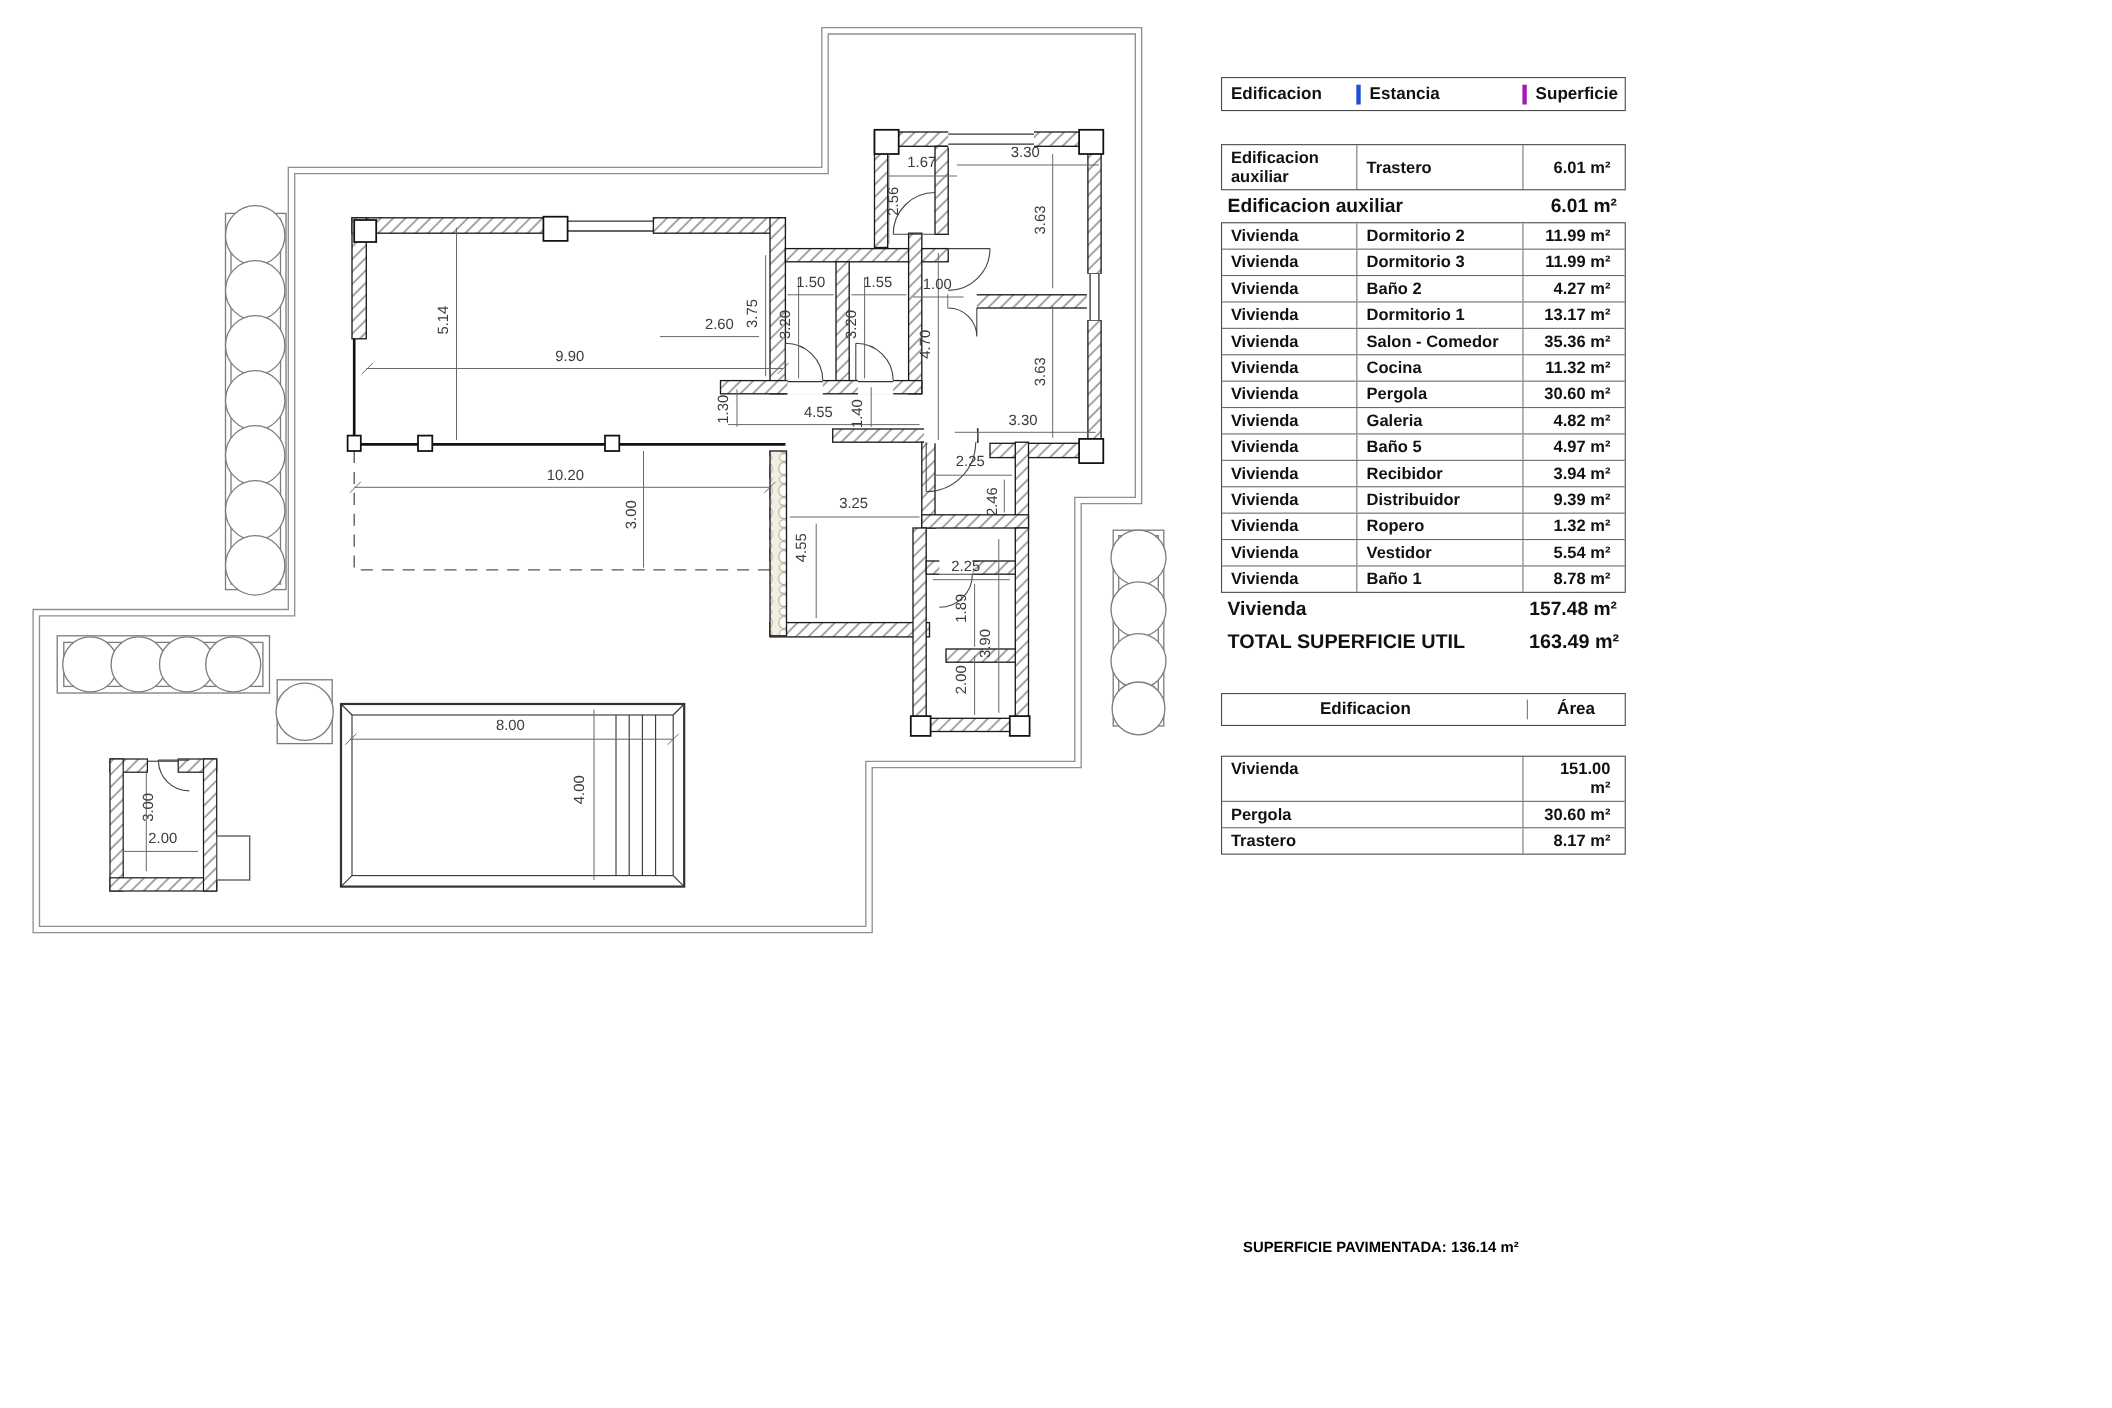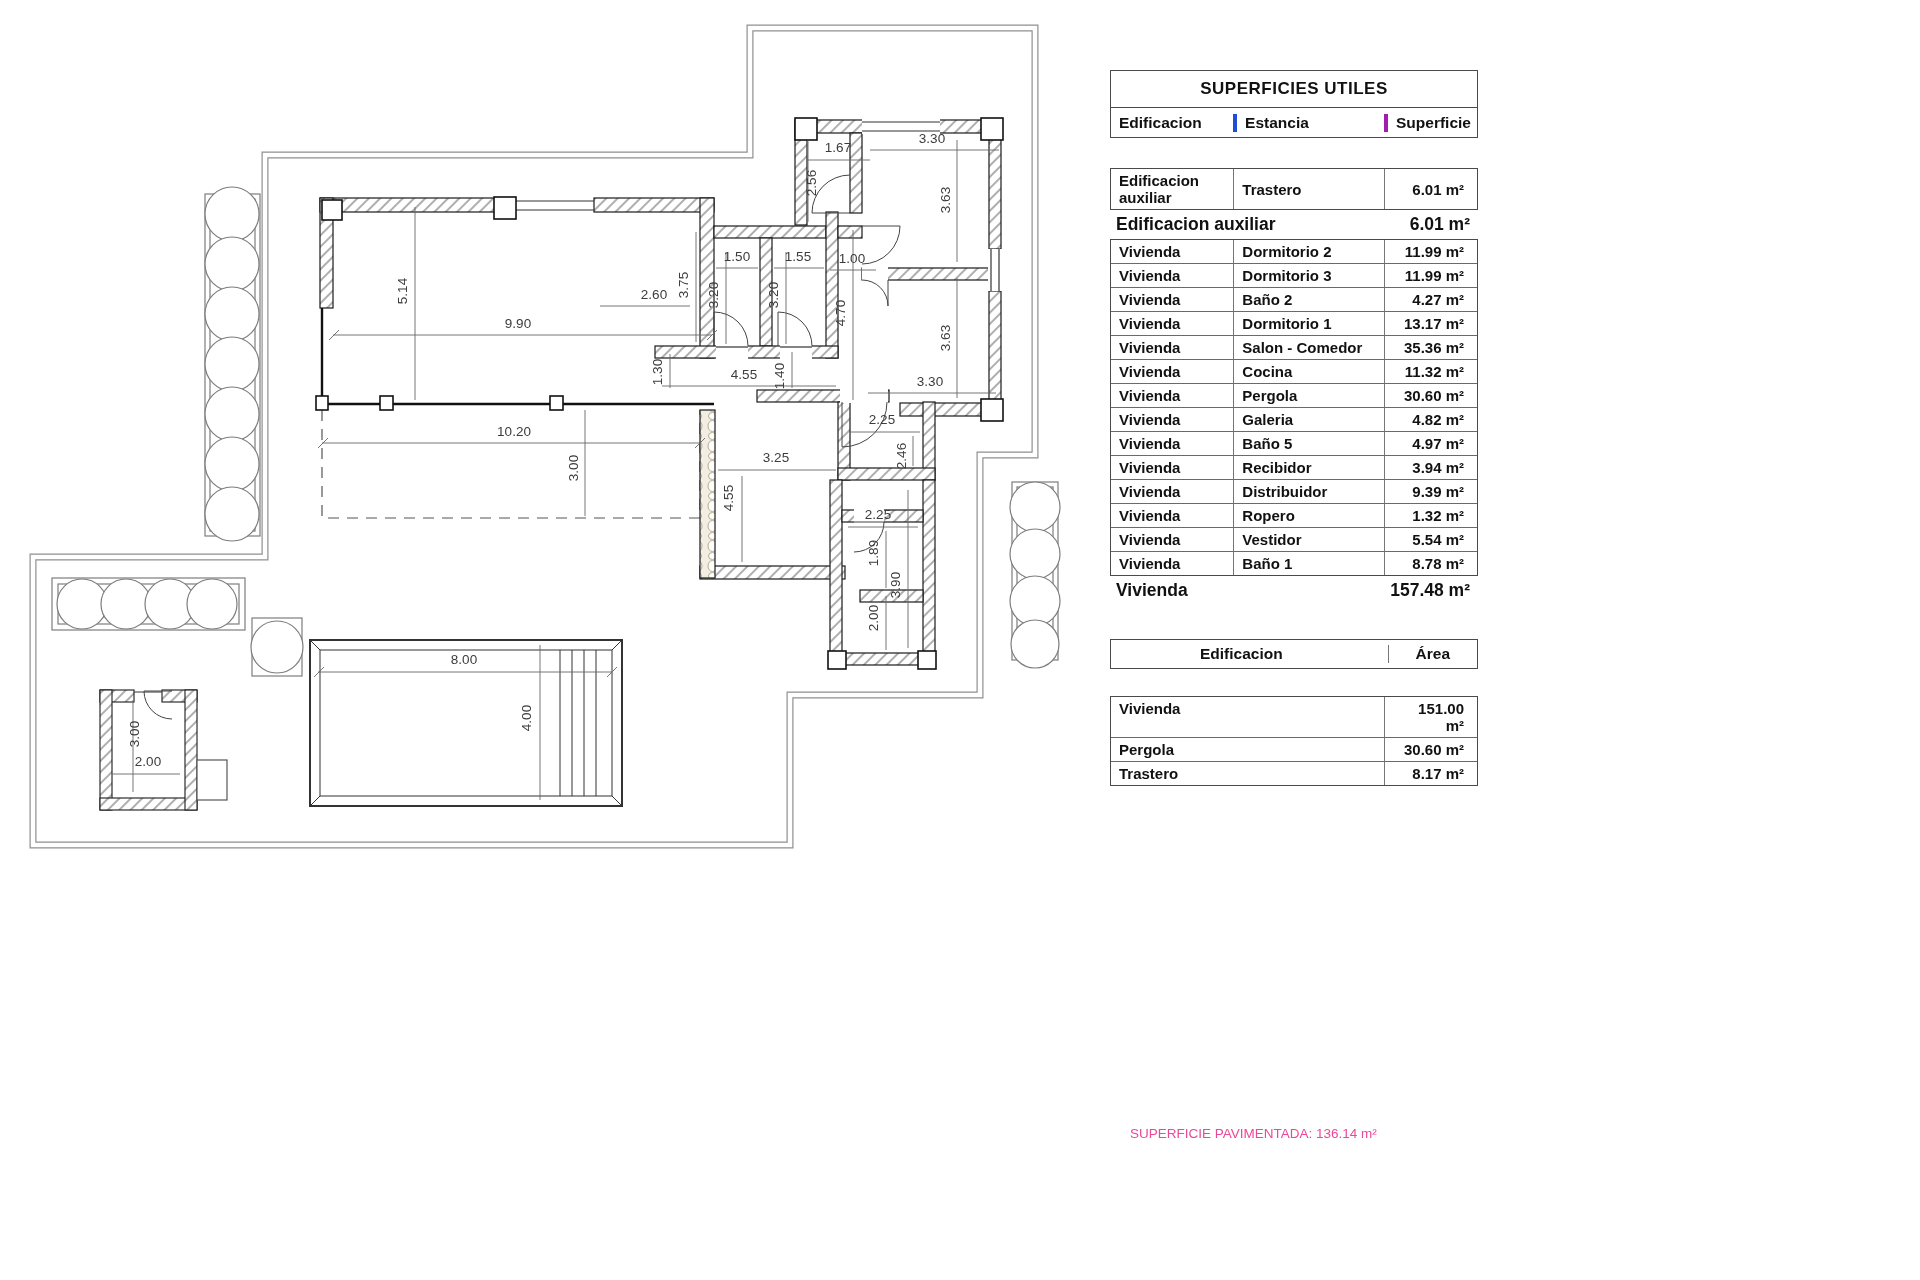--- a/index.html
+++ b/index.html
@@ -26,21 +26,21 @@
   .subline .v{padding-right:2px;}
   .totline{display:flex;justify-content:space-between;align-items:center;
            font-weight:700;font-size:18px;padding:5px 6px 2px 6px;}
   
   .t2-cols{display:flex;height:28px;align-items:center;font-weight:700;font-size:15.5px;}
   .t2c1{width:274px;text-align:center;} .t2c2{width:93px;border-left:1px solid #777;text-align:center;margin-left:16px;}
   .t2row{display:flex;border-bottom:1px solid #6a6a6a;font-weight:700;font-size:15px;}
   .t2row:last-child{border-bottom:none;}
   .t2row .cell{padding:3px 8px;box-sizing:border-box;}
   .t2row .ca{width:274px;} .t2row .cb{width:93px;border-left:1px solid #777;text-align:right;padding-right:13px;padding-left:17px;}
-  .footnote{position:absolute;left:1130px;top:1126px;font-size:13.5px;color:#ec4899;font-weight:400;}
+  .footnote{position:absolute;left:1130px;top:1126px;font-size:13.5px;color:#000000;font-weight:700;}
 </style>
 </head>
 <body>
 
 <div id="stage">
 
 <svg width="1920" height="1280" viewBox="0 0 1920 1280" style="position:absolute;left:0;top:0">
   <defs>
     <pattern id="hatch" patternUnits="userSpaceOnUse" width="8" height="8" patternTransform="rotate(45)">
       <rect width="8" height="8" fill="#ffffff"></rect>
@@ -283,21 +283,20 @@
         <text text-anchor="middle" transform="translate(531,718) rotate(-90)">4.00</text>
         <text text-anchor="middle" transform="translate(139,734) rotate(-90)">3.00</text>
         <text text-anchor="middle" transform="translate(148,766)">2.00</text>
       </g>
 </svg>
 
 <div class="panel">
 
   <div>
     <div class="tbox">
-      <div class="t-title">SUPERFICIES UTILES</div>
       <div class="t-cols">
         <div class="c c1">Edificacion</div>
         <div class="c c2">Estancia</div>
         <div class="c c3">Superficie</div>
       </div>
     </div>
     <div class="gap30"></div>
     <div id="t1-groups">
           <div class="rowsbox">
             <div class="trow">
@@ -380,20 +379,24 @@
               <div class="cell cc1">Vivienda</div>
               <div class="cell cc2">Baño 1</div>
               <div class="cell cc3">8.78 m²</div>
             </div>
           </div>
           <div class="subline">
             <span>Vivienda</span>
             <span class="v">157.48 m²</span>
           </div>
         </div>
+    <div class="totline">
+      <span>TOTAL SUPERFICIE UTIL</span>
+      <span class="v">163.49 m²</span>
+    </div>
   </div>
 
   <div class="gap34"></div>
 
   <div>
     <div class="tbox">
       <div class="t2-cols">
         <div class="t2c1">Edificacion</div>
         <div class="t2c2">Área</div>
       </div>

